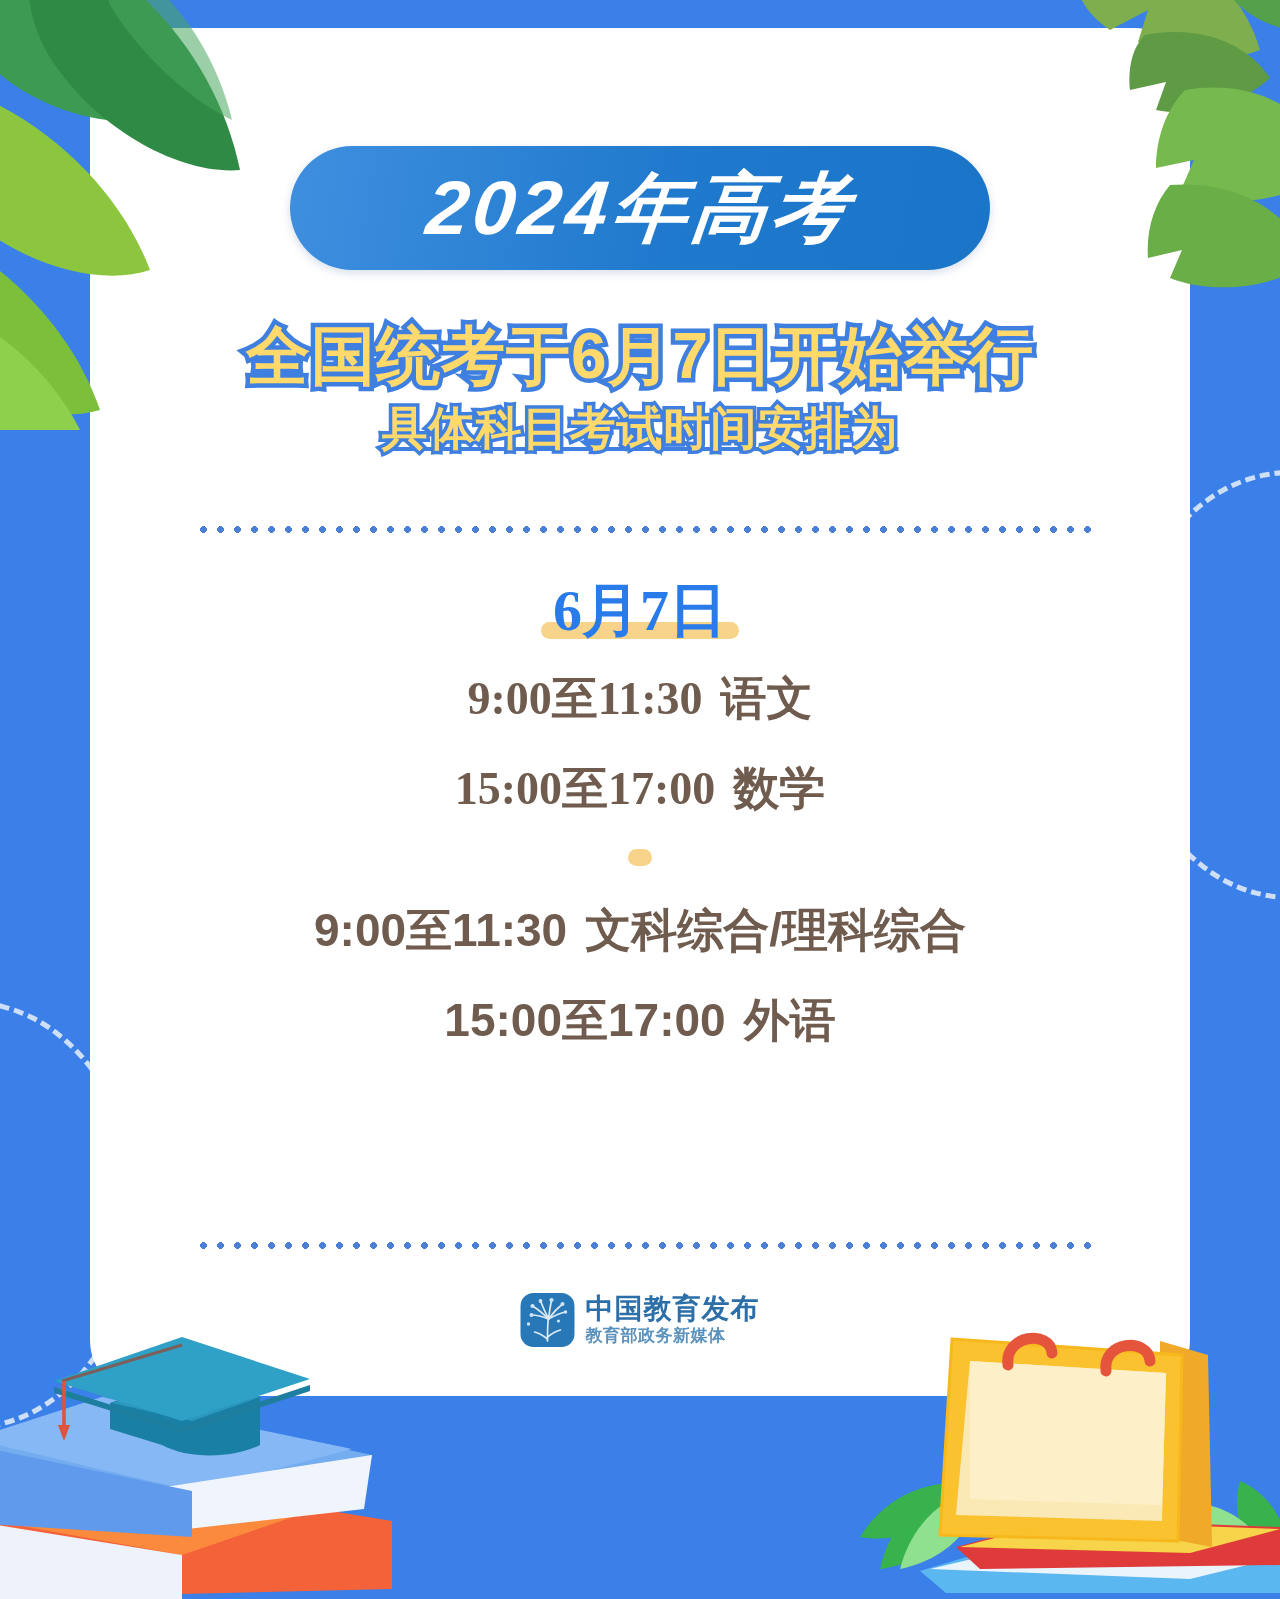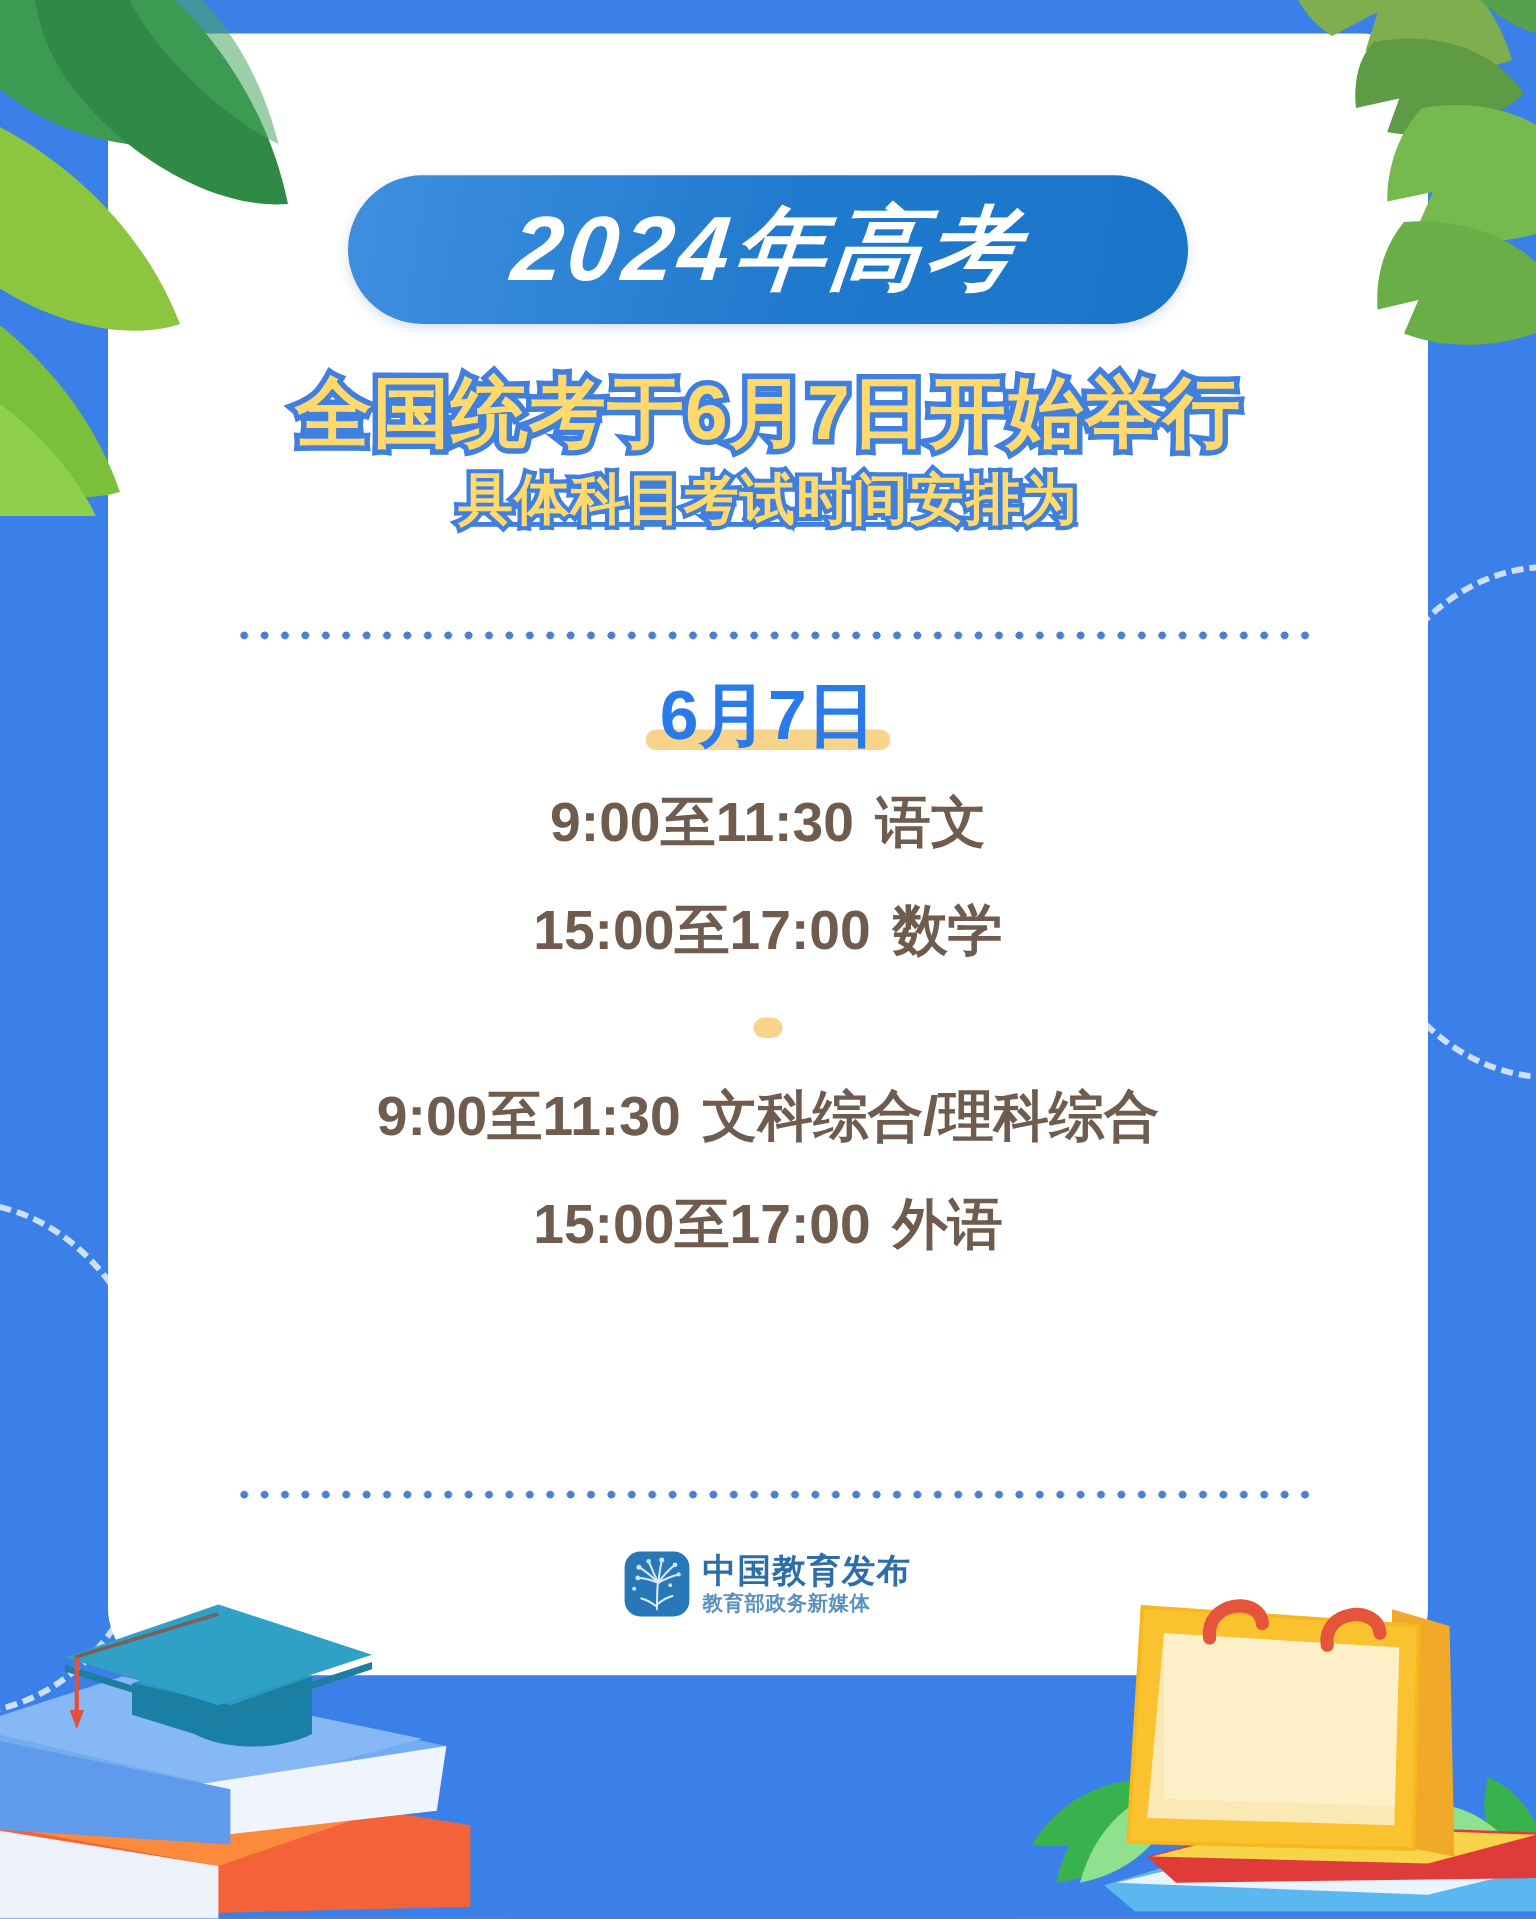--- a/index.html
+++ b/index.html
@@ -86,21 +86,21 @@
     letter-spacing: 4px;
     font-style: italic;
     transform: skewX(-6deg);
     line-height: 1;
     white-space: nowrap;
   }
 
   
   #headline-wrap {
     position: absolute;
-    top: 310px;
+    top: 322px;
     left: 0;
     width: 100%;
     text-align: center;
     z-index: 20;
   }
   .headline1 {
     font-size: 64px;
     font-weight: bold;
     color: #ffd96b;
     line-height: 1.08;
@@ -138,21 +138,21 @@
   #divider-bottom { top: 1241px; }
 
   
   .date-block {
     position: absolute;
     left: 0;
     width: 100%;
     text-align: center;
     z-index: 20;
   }
-  #block-1 { top: 566px; }
+  #block-1 { top: 580px; font-family: Liberation Serif, serif; }
   #block-2 { top: 856px; }
 
   .date-head {
     position: relative;
     display: inline-block;
     padding: 0 14px 2px 14px;
   }
   .date-head .hl {
     position: absolute;
     left: 2px;
@@ -199,21 +199,21 @@
   }
 
   
   #logo {
     position: absolute;
     left: 50%;
     transform: translateX(-50%);
     top: 1293px;
     z-index: 20;
     display: flex;
-    align-items: flex-end;
+    align-items: flex-start;
     gap: 11px;
   }
   #logo-mark {
     width: 54px;
     height: 54px;
     border-radius: 13px;
     background: #2878b8;
     position: relative;
     flex: 0 0 auto;
   }

